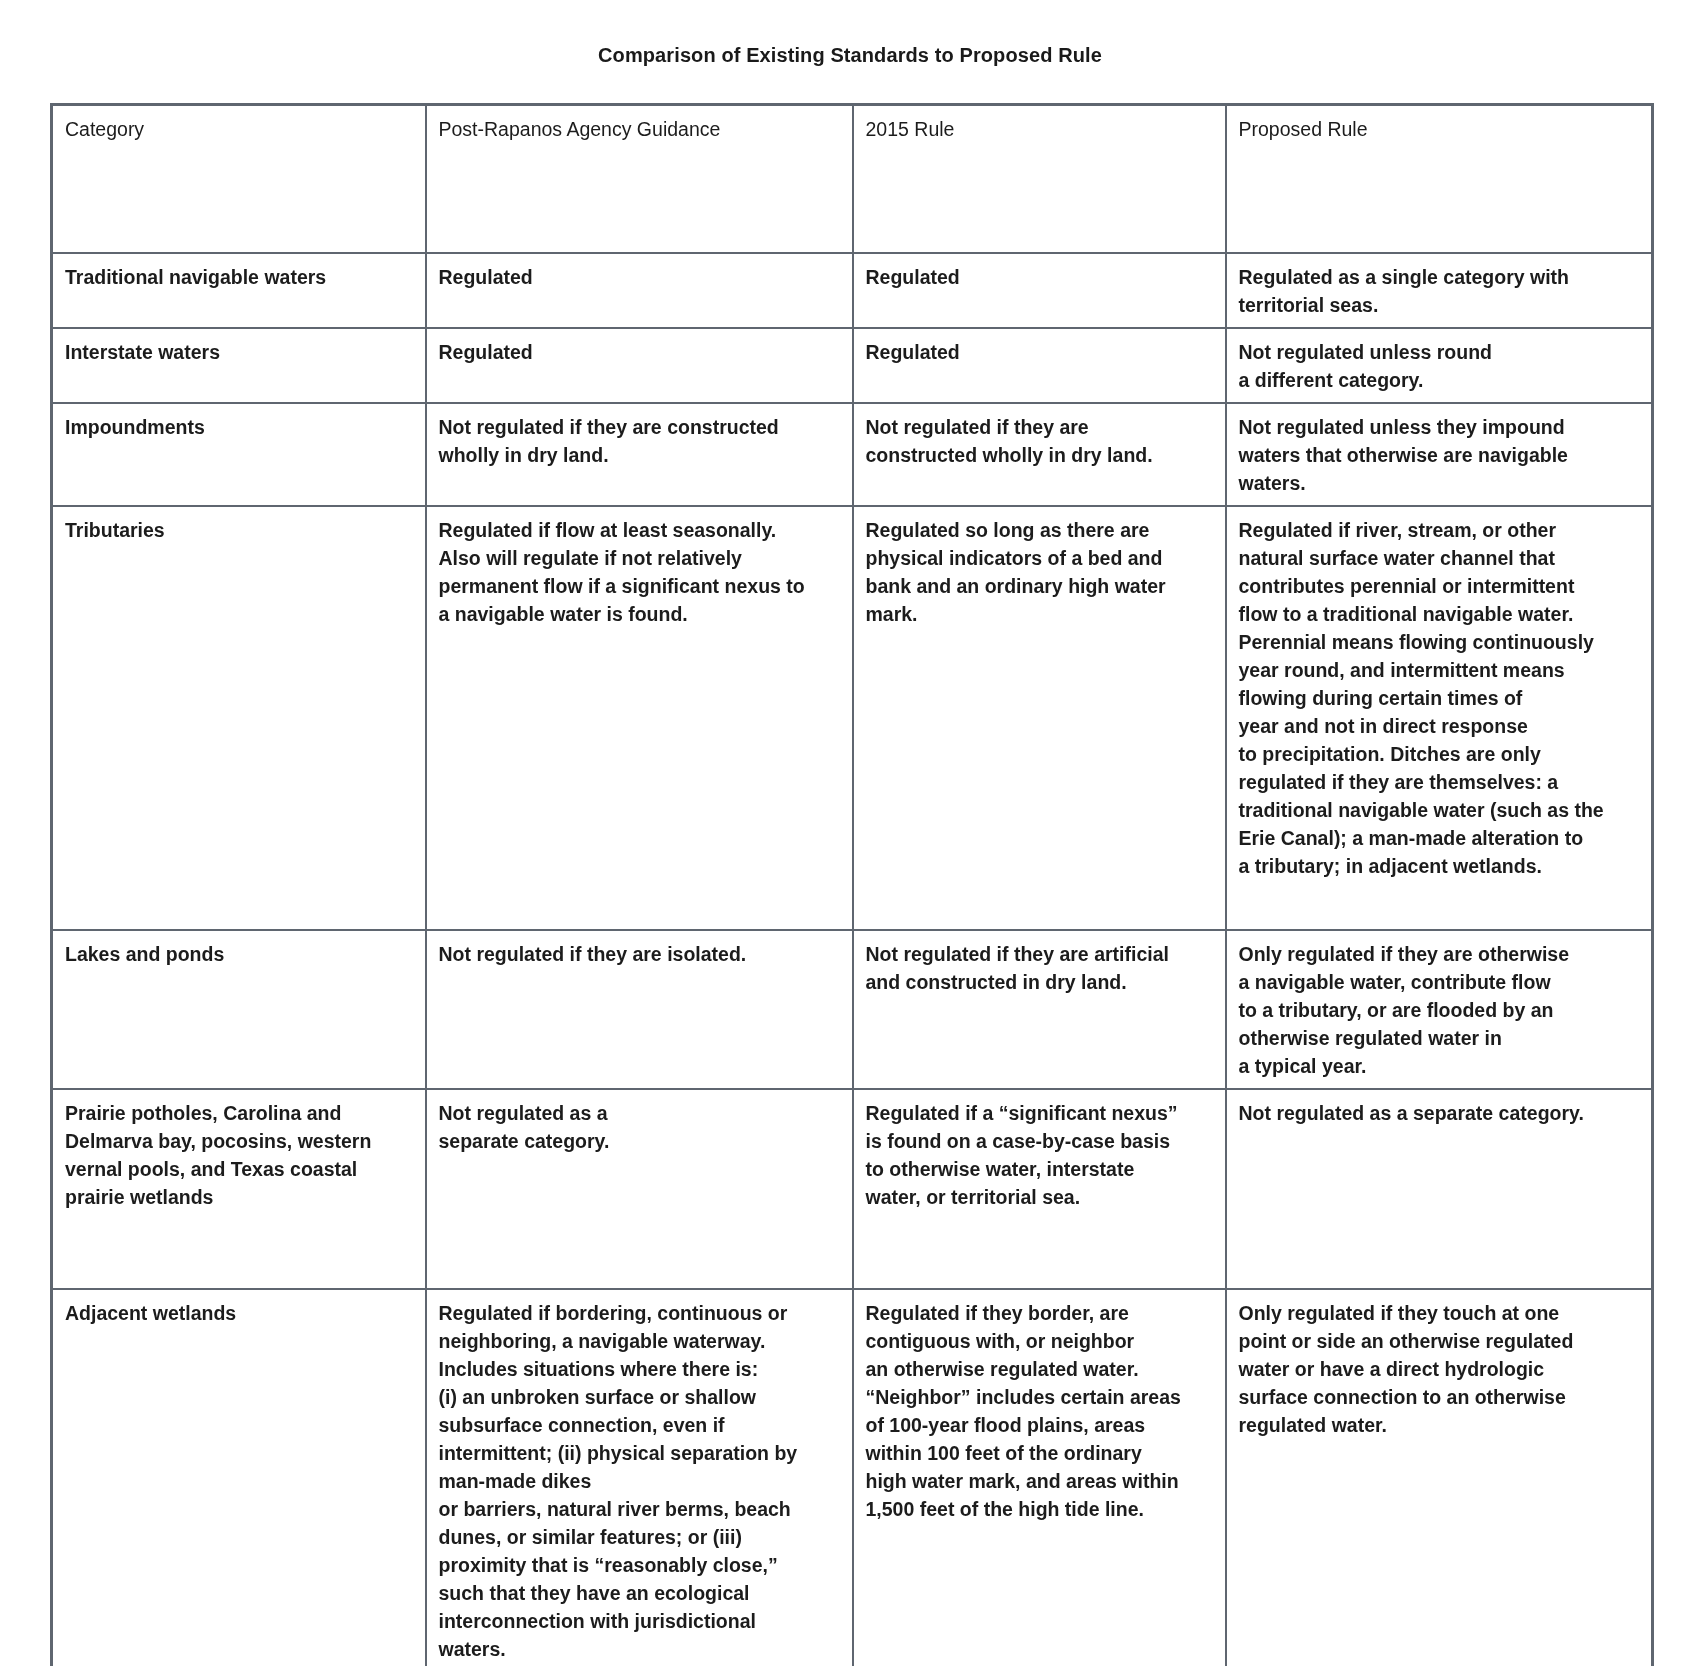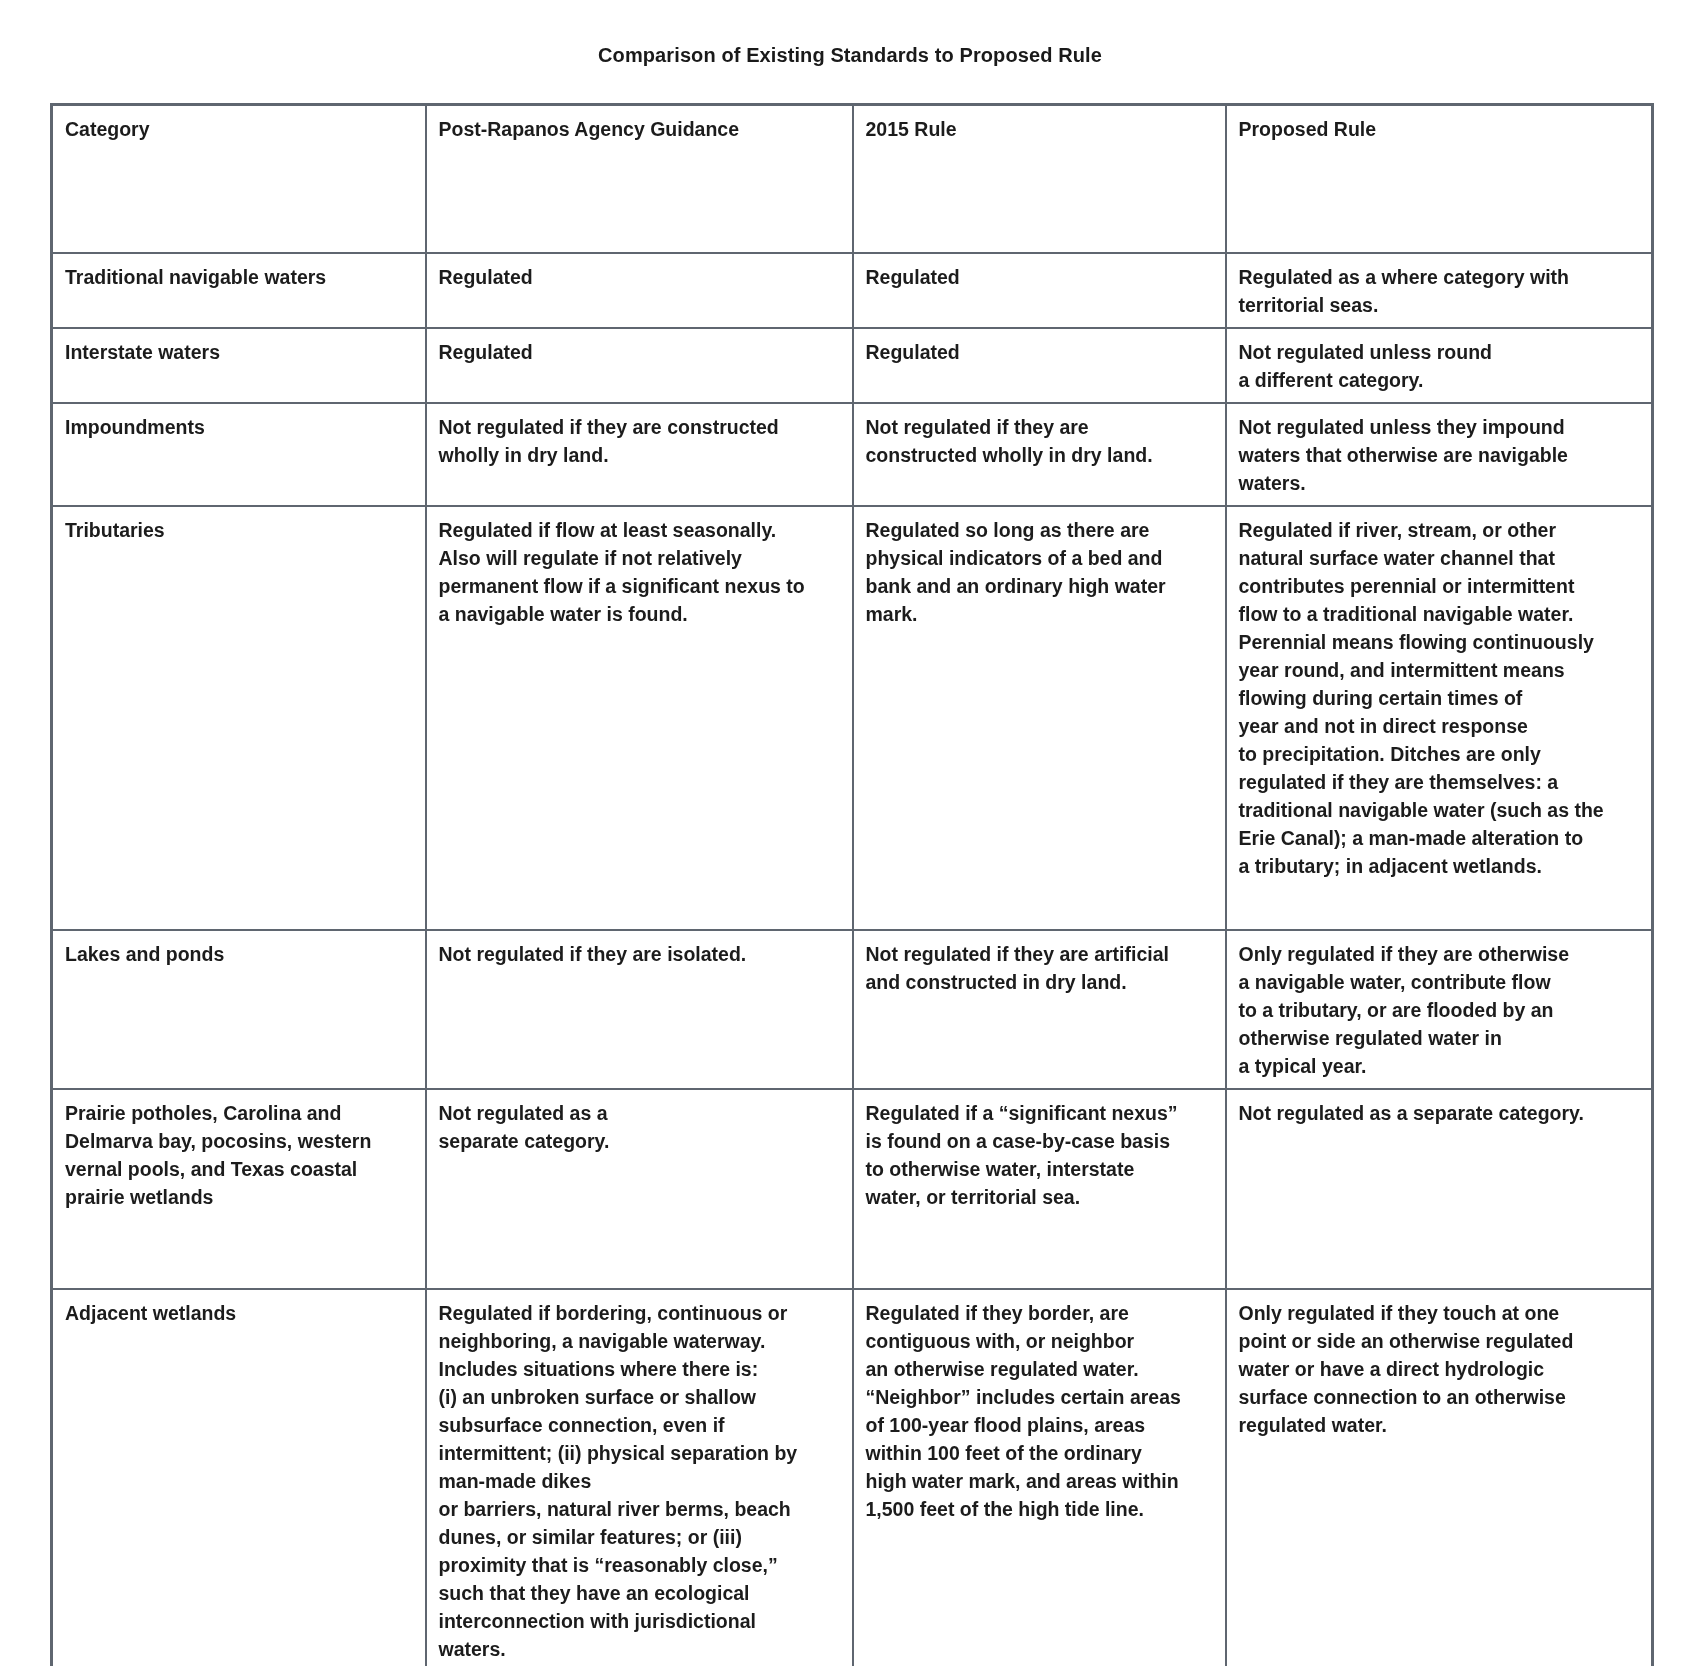--- a/index.html
+++ b/index.html
@@ -5,21 +5,21 @@
   html, body { margin: 0; padding: 0; background: #ffffff; }
   body { width: 1700px; height: 1666px; position: relative; overflow: hidden;
          font-family: "Liberation Sans", "DejaVu Sans", sans-serif; color: #1c1c1c; }
   .title { position: absolute; left: 0; width: 1700px; top: 44px; text-align: center;
            font-size: 20px; font-weight: bold; color: #1a1a1a; letter-spacing: 0.1px; }
   table.cmp { position: absolute; left: 50px; top: 103px; width: 1601px; height: 1512px;
               border-collapse: collapse; table-layout: fixed; }
   table.cmp td, table.cmp th { border: 2px solid #5f6670; vertical-align: top; text-align: left;
               padding: 9px 12px 8px 12px; font-size: 19.5px; line-height: 28px; font-weight: bold;
               white-space: pre-line; }
-  table.cmp th { font-weight: bold; }
+  table.cmp th { font-weight: normal; }
   table.cmp { border: 3px solid #5f6670; }
   col.c0 { width: 374px; } col.c1 { width: 427px; } col.c2 { width: 373px; } col.c3 { width: 427px; }
   tr.h0 { height: 148px; } tr.h1 { height: 72px; } tr.h2 { height: 72px; } tr.h3 { height: 102px; }
   tr.h4 { height: 424px; } tr.h5 { height: 112px; } tr.h6 { height: 200px; } tr.h7 { height: 374px; }
 </style>
 </head>
 <body>
 
 <div class="title">Comparison of Existing Standards to Proposed Rule</div>
 
@@ -36,21 +36,21 @@
       <th>Post-Rapanos Agency Guidance</th>
       <th>2015 Rule</th>
       <th>Proposed Rule</th>
     </tr>
   </thead>
   <tbody>
     <tr class="h1">
       <td>Traditional navigable waters</td>
       <td>Regulated</td>
       <td>Regulated</td>
-      <td>Regulated as a where category with
+      <td>Regulated as a single category with
 territorial seas.</td>
     </tr>
     <tr class="h2">
       <td>Interstate waters</td>
       <td>Regulated</td>
       <td>Regulated</td>
       <td>Not regulated unless round
 a different category.</td>
     </tr>
     <tr class="h3">

